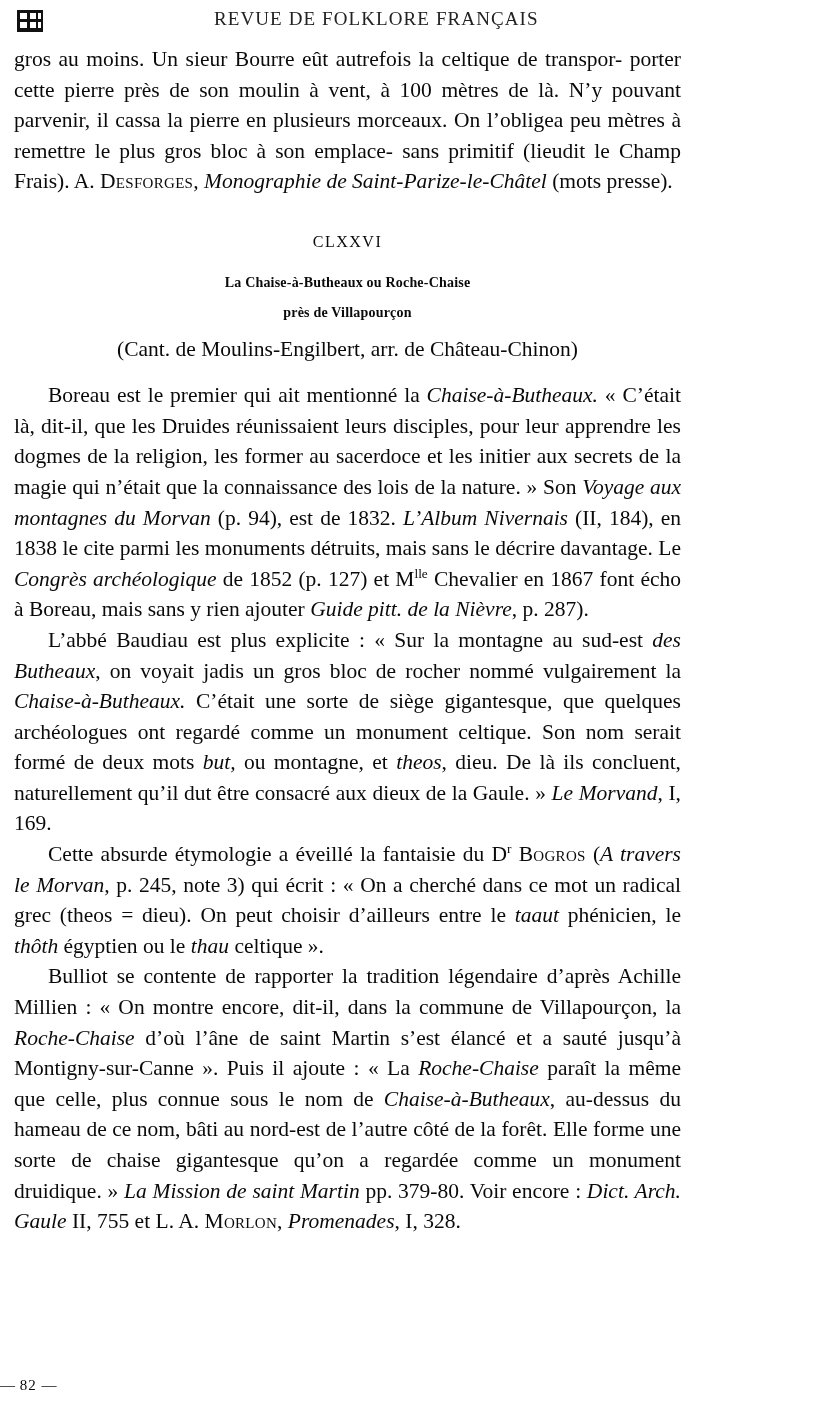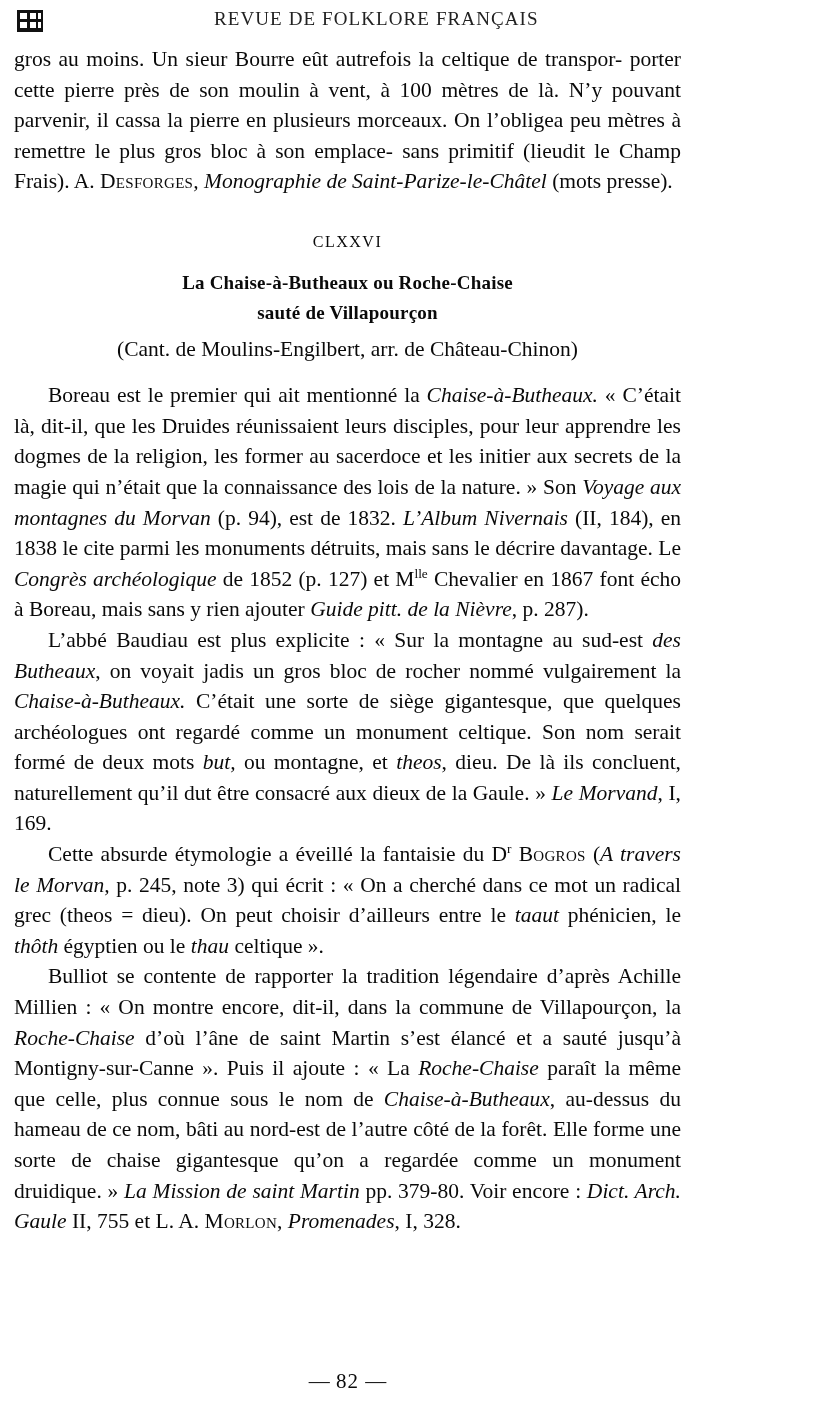--- a/index.html
+++ b/index.html
@@ -71,38 +71,37 @@
   .sec-num {
     text-align: center;
     font-size: 16px;
     letter-spacing: 1.5px;
     margin-top: 30px;
     margin-bottom: 10px;
   }
   .sec-title {
     text-align: center;
     font-weight: bold;
-    font-size: 19px;
+    font-size: 14px;
     line-height: 30px;
     letter-spacing: 0.2px;
   }
   .sec-sub {
     text-align: center;
     font-size: 21.5px;
     margin-top: 6px;
     margin-bottom: 16px;
   }
   
   .folio {
     position: absolute;
     left: 0;
     right: 0;
     bottom: 28px;
-    text-align: center;
-    font-size: 21px;
+    font-size: 15px;
     letter-spacing: 1px;
   }
   .dash { letter-spacing: 0; }
 </style>
 </head>
 <body>
 
 <div class="page">
 
   <div class="runhead">
@@ -126,21 +125,21 @@
       <span>gros au moins. Un sieur Bourre eût autrefois la celtique de transpor-</span>
       <span>porter cette pierre près de son moulin à vent, à 100 mètres de là.</span>
       <span>N’y pouvant parvenir, il cassa la pierre en plusieurs morceaux.</span>
       <span>On l’obligea peu mètres à remettre le plus gros bloc à son emplace-</span>
       <span>sans primitif (lieudit le Champ Frais). A. </span><span class="sc">Desforges</span><span class="it">, Monographie de Saint-Parize-le-Châtel</span><span> (mots presse).</span>
     </p>
 
     <div class="sec-num">CLXXVI</div>
     <div class="sec-title">
       <div>La Chaise-à-Butheaux ou Roche-Chaise</div>
-      <div>sauté de Villapourçon</div>
+      <div>près de Villapourçon</div>
     </div>
     <div class="sec-sub">(Cant. de Moulins-Engilbert, arr. de Château-Chinon)</div>
 
     <div id="paras">
         <p class="ind"><span>Boreau est le premier qui ait mentionné la </span><span class="it">Chaise-à-Butheaux.</span><span> « C’était là, dit-il, que les Druides réunissaient leurs disciples, pour leur apprendre les dogmes de la religion, les former au sacerdoce et les initier aux secrets de la magie qui n’était que la connaissance des lois de la nature. » Son </span><span class="it">Voyage aux montagnes du Morvan</span><span> (p. 94), est de 1832. </span><span class="it">L’Album Nivernais</span><span> (II, 184), en 1838 le cite parmi les monuments détruits, mais sans le décrire davantage. Le </span><span class="it">Congrès archéologique</span><span> de 1852 (p. 127) et M</span><sup>lle</sup><span> Chevalier en 1867 font écho à Boreau, mais sans y rien ajouter </span><span class="it">Guide pitt. de la Nièvre</span><span>, p. 287).</span></p>
         <p class="ind"><span>L’abbé Baudiau est plus explicite : « Sur la montagne au sud-est </span><span class="it">des Butheaux</span><span>, on voyait jadis un gros bloc de rocher nommé vulgairement la </span><span class="it">Chaise-à-Butheaux.</span><span> C’était une sorte de siège gigantesque, que quelques archéologues ont regardé comme un monument celtique. Son nom serait formé de deux mots </span><span class="it">but,</span><span> ou montagne, et </span><span class="it">theos</span><span>, dieu. De là ils concluent, naturellement qu’il dut être consacré aux dieux de la Gaule. » </span><span class="it">Le Morvand</span><span>, I, 169.</span></p>
         <p class="ind"><span>Cette absurde étymologie a éveillé la fantaisie du D</span><sup>r</sup><span> </span><span class="sc">Bogros</span><span> (</span><span class="it">A travers le Morvan,</span><span> p. 245, note 3) qui écrit : « On a cherché dans ce mot un radical grec (theos = dieu). On peut choisir d’ailleurs entre le </span><span class="it">taaut</span><span> phénicien, le </span><span class="it">thôth</span><span> égyptien ou le </span><span class="it">thau</span><span> celtique ».</span></p>
         <p class="ind"><span>Bulliot se contente de rapporter la tradition légendaire d’après Achille Millien : « On montre encore, dit-il, dans la commune de Villapourçon, la </span><span class="it">Roche-Chaise</span><span> d’où l’âne de saint Martin s’est élancé et a sauté jusqu’à Montigny-sur-Canne ». Puis il ajoute : « La </span><span class="it">Roche-Chaise</span><span> paraît la même que celle, plus connue sous le nom de </span><span class="it">Chaise-à-Butheaux</span><span>, au-dessus du hameau de ce nom, bâti au nord-est de l’autre côté de la forêt. Elle forme une sorte de chaise gigantesque qu’on a regardée comme un monument druidique. » </span><span class="it">La Mission de saint Martin</span><span> pp. 379-80. Voir encore : </span><span class="it">Dict. Arch. Gaule</span><span> II, 755 et L. A. </span><span class="sc">Morlon</span><span>, </span><span class="it">Promenades</span><span>, I, 328.</span></p>
       </div>
 

